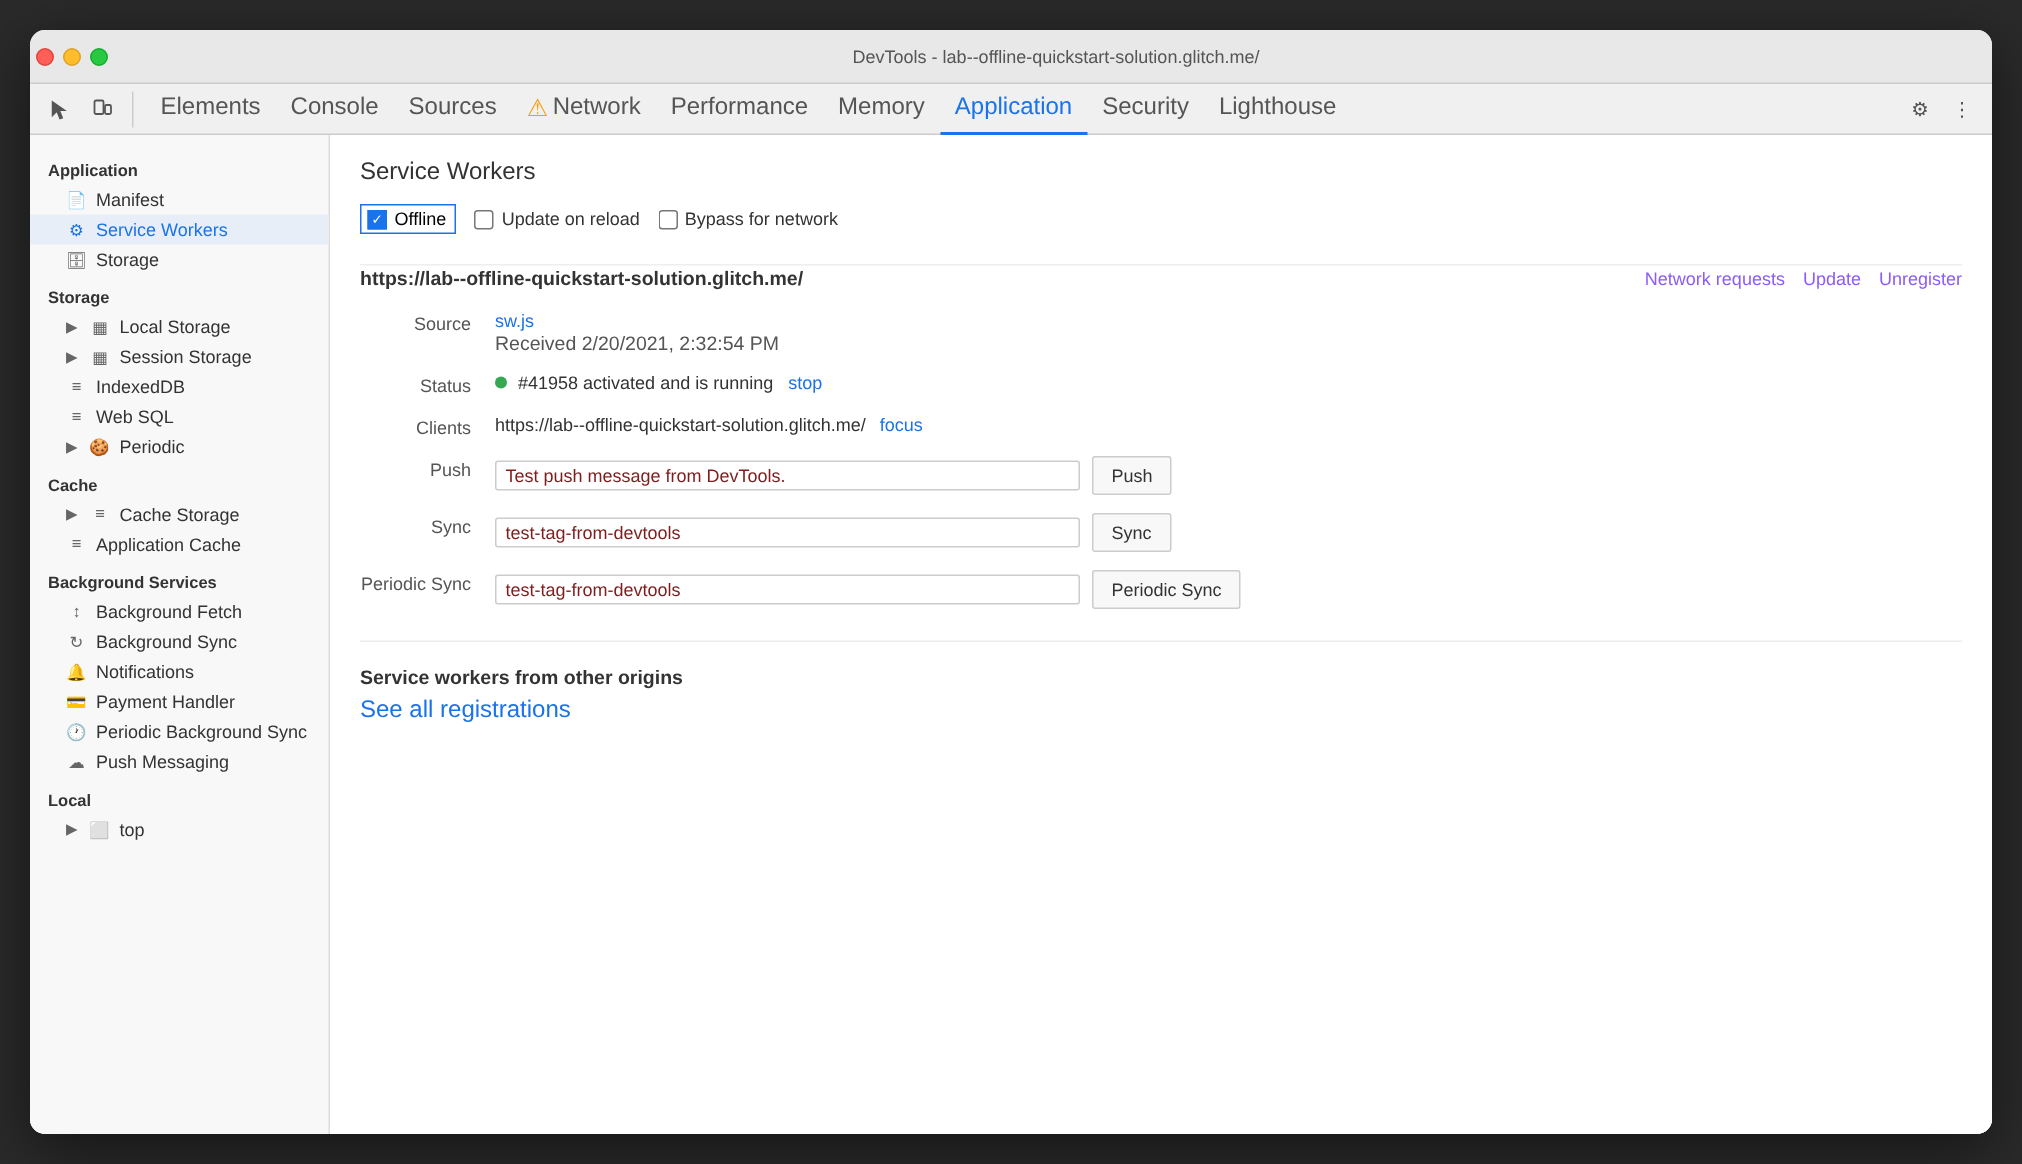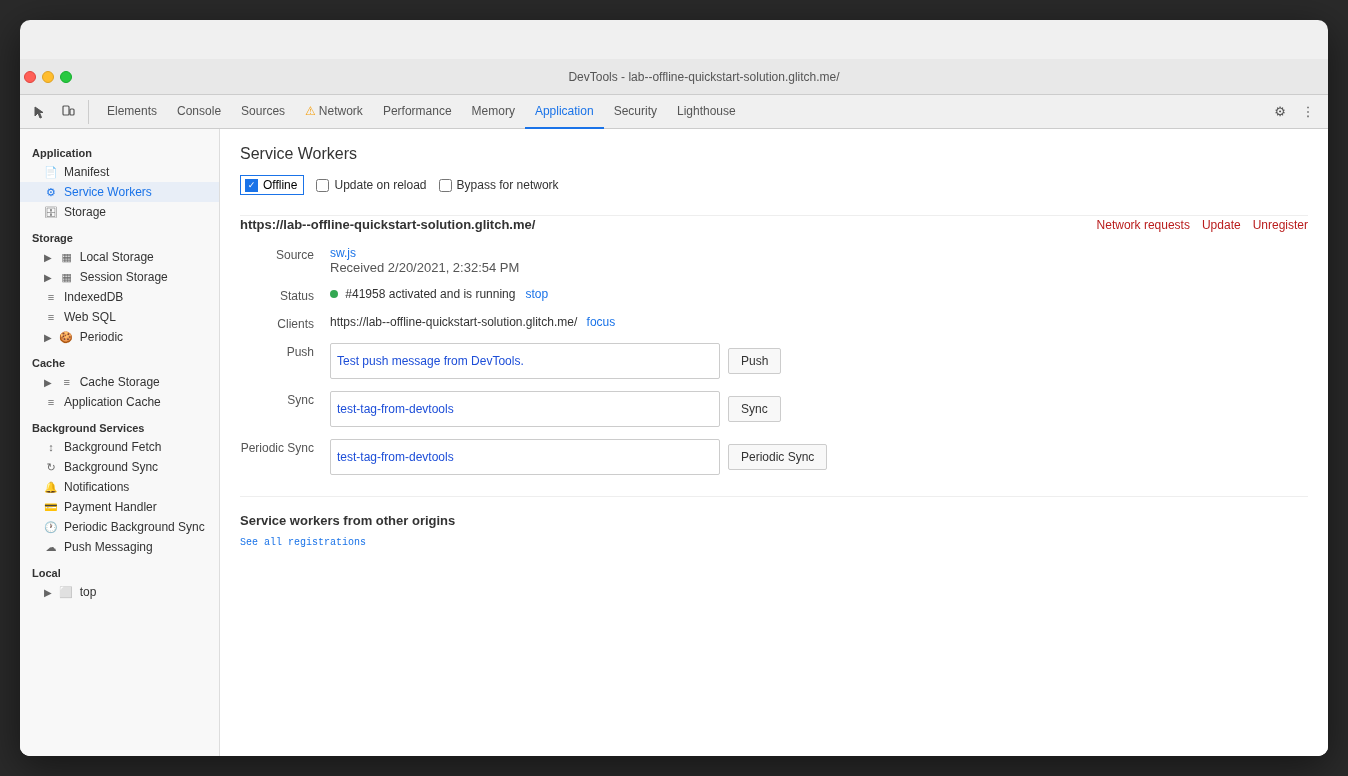--- a/index.html
+++ b/index.html
@@ -23,21 +23,20 @@
       box-shadow: 0 10px 40px rgba(0,0,0,0.5);
     }
     .title-bar {
       background: #e8e8e8;
       height: 36px;
       display: flex;
       align-items: center;
       padding: 0 4px;
       border-bottom: 1px solid #ccc;
       flex-shrink: 0;
-      margin-top: 39px;
     }
     .traffic-lights {
       display: flex;
       gap: 6px;
       margin-right: 12px;
     }
     .traffic-light {
       width: 12px;
       height: 12px;
       border-radius: 50%;
@@ -85,21 +84,21 @@
       align-items: center;
       gap: 0;
       flex: 1;
     }
     .tab {
       padding: 0 10px;
       height: 34px;
       display: flex;
       align-items: center;
       cursor: pointer;
-      font-size: 12px;
+      font-size: 16px;
       color: #555;
       border-bottom: 2px solid transparent;
       white-space: nowrap;
     }
     .tab.active {
       color: #1a73e8;
       border-bottom: 2px solid #1a73e8;
     }
     .tab-warning {
       color: #f59e0b;
@@ -226,21 +225,21 @@
     .sw-url {
       font-size: 13px;
       font-weight: 600;
       color: #333;
     }
     .sw-actions {
       display: flex;
       gap: 12px;
     }
     .sw-action-link {
-      color: #b91c1c;
+      color: #8b5cf6;
       text-decoration: none;
       font-size: 12px;
       cursor: pointer;
     }
     .sw-field-row {
       display: flex;
       align-items: flex-start;
       margin-bottom: 12px;
     }
     .sw-field-label {
@@ -285,26 +284,26 @@
       margin-left: 6px;
     }
     .input-row {
       display: flex;
       align-items: center;
       gap: 8px;
       flex: 1;
     }
     .sw-input {
       width: 390px;
-      height: 36px;
+      height: 20px;
       border: 1px solid #ccc;
       border-radius: 2px;
       padding: 0 6px;
       font-size: 12px;
-      color: #1d4ed8;
+      color: #7f1d1d;
       background: #fff;
     }
     .sw-button {
       height: 26px;
       padding: 0 12px;
       border: 1px solid #ccc;
       border-radius: 2px;
       background: #f8f8f8;
       font-size: 12px;
       color: #333;
@@ -317,23 +316,22 @@
     }
     .other-origins-title {
       font-size: 13px;
       font-weight: 600;
       color: #333;
       margin-bottom: 6px;
     }
     .see-all-link {
       color: #1a73e8;
       text-decoration: none;
-      font-size: 10px;
-      cursor: pointer;
-      font-family: Liberation Mono, monospace;
+      font-size: 16px;
+      cursor: pointer;
     }
   </style>
 </head>
 <body>
 
 <div class="window">
 
   <div class="title-bar">
     <div class="traffic-lights">
       <div class="traffic-light tl-close"></div>

